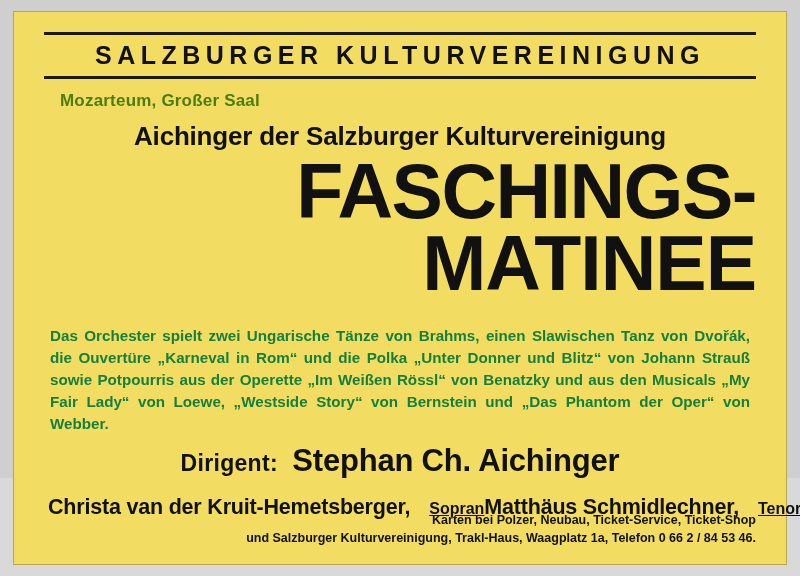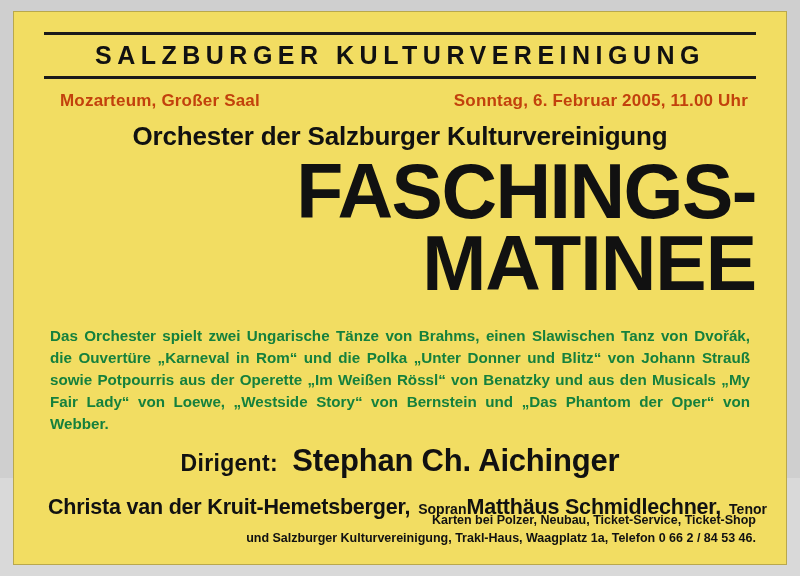--- a/index.html
+++ b/index.html
@@ -54,21 +54,21 @@
     line-height: 1.1;
     white-space: nowrap;
   }
 
   .meta-row {
     display: flex;
     justify-content: space-between;
     align-items: flex-end;
     font-size: 17px;
     font-weight: bold;
-    color: #c2410c;
+    color: #4d7c0f;
     padding: 0 8px 0 16px;
   }
   .meta-left { letter-spacing: 0.2px; }
   .meta-right { letter-spacing: 0.2px; }
 
   .orchestra-line {
     text-align: center;
     font-size: 26px;
     font-weight: bold;
     color: #111;
@@ -135,23 +135,24 @@
   }
   .soloist {
     white-space: nowrap;
   }
   .soloist .sname {
     font-size: 21.5px;
     font-weight: bold;
     letter-spacing: -0.2px;
   }
   .soloist .srole {
-    font-size: 14px;
-    font-weight: bold;
-    margin-left: 8px;
+    font-size: 16px;
+    font-weight: bold;
+    margin-left: 19px;
+    text-decoration: underline;
   }
 
   .footer {
     position: absolute;
     left: 0; right: 0;
     bottom: 4px;
     text-align: right;
     color: #111;
     font-size: 12.5px;
     font-weight: bold;
@@ -166,24 +167,23 @@
     <div class="inner">
 
       <div class="rule rule-top"></div>
 
       <div class="org-title">SALZBURGER KULTURVEREINIGUNG</div>
 
       <div class="rule rule-under-head"></div>
 
       <div class="meta-row">
         <div class="meta-left">Mozarteum, Großer Saal</div>
-        <div class="meta-right">Sonntag, 6. Februar 2005, 11.00 Uhr</div>
-      </div>
-
-      <div class="orchestra-line">Orchester der Salzburger Kulturvereinigung</div>
+      </div>
+
+      <div class="orchestra-line">Aichinger der Salzburger Kulturvereinigung</div>
 
       <div class="big-title">
         <span class="l1">FASCHINGS-</span>
         <span class="l2">MATINEE</span>
       </div>
 
       <div class="program">Das Orchester spielt zwei Ungarische Tänze von Brahms, einen Slawischen Tanz von Dvořák, die Ouvertüre „Karneval in Rom“ und die Polka „Unter Donner und Blitz“ von Johann Strauß sowie Potpourris aus der Operette „Im Weißen Rössl“ von Benatzky und aus den Musicals „My Fair Lady“ von Loewe, „Westside Story“ von Bernstein und „Das Phantom der Oper“ von Webber.</div>
 
       <div class="conductor">
         <span class="label">Dirigent:</span>

